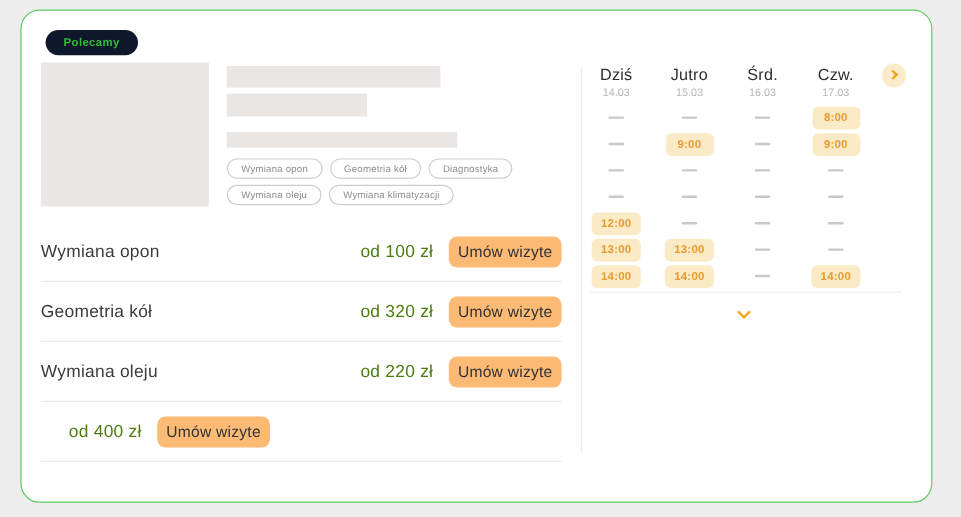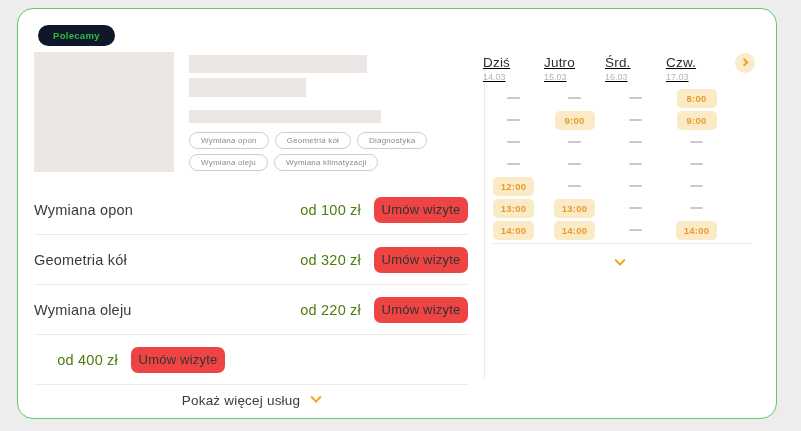--- a/index.html
+++ b/index.html
@@ -25,37 +25,37 @@
            display:flex; flex-wrap:wrap; gap:5px 6px; }
   .chip { border:1px solid #cdcdcd; border-radius:10px; padding:3px 11px;
           font-size:8px; color:#8b8b8b; letter-spacing:.2px; background:#fff; cursor:pointer; }
 
   
   .services { position:absolute; left:16px; top:176px; width:434px; }
   .service-row { height:50px; display:flex; align-items:center; border-bottom:1px solid #ebebeb; }
   .service-name { flex:1; font-size:14.5px; color:#3b3b3b; letter-spacing:.2px; }
   .service-price { width:84px; text-align:right; font-size:14.5px; color:#4d7c0f; letter-spacing:.2px; }
   .cta { margin-left:13px; width:94px; height:26px; border:none; border-radius:7px;
-         background:#ef4444; color:#333333; font-size:13px; letter-spacing:.2px;
+         background:#fdba74; color:#333333; font-size:13px; letter-spacing:.2px;
          font-family:"Liberation Sans", sans-serif; cursor:pointer; }
 
   .show-more { position:absolute; display:flex; align-items:center; justify-content:center;
                gap:12px; font-size:13.5px; color:#3a3a3a; letter-spacing:.2px; cursor:pointer; }
   .show-more-services { left:16px; top:378px; width:434px; height:26px; }
   .show-more-hours    { left:470px; top:241px; width:263px; height:26px; }
   .chev-down { width:8px; height:8px; border-right:2px solid #f2a71b; border-bottom:2px solid #f2a71b;
                transform:rotate(45deg) translate(-2px,-2px); }
 
   
   .vdiv { position:absolute; left:466px; top:47px; width:1px; height:322px; background:#ebebeb; }
 
   
   .cal-header { position:absolute; left:465px; top:46px; display:grid;
                 grid-template-columns:repeat(4,61px); }
-  .day-col { text-align:left; cursor:pointer;text-decoration:underline; }
+  .day-col { text-align:center; cursor:pointer; }
   .day-name { font-size:13.5px; color:#2e2e2e; letter-spacing:.2px; }
   .day-date { font-size:9px; color:#b5b5b5; margin-top:2px; }
   .cal-next { position:absolute; left:717px; top:44px; width:20px; height:20px; border-radius:50%;
               background:#faeccb; display:flex; align-items:center; justify-content:center; cursor:pointer; }
   .chev-right { width:6px; height:6px; border-top:2px solid #f0a31d; border-right:2px solid #f0a31d;
                 transform:rotate(45deg) translateX(-1px); }
 
   .cal-grid { position:absolute; left:465px; top:78px; display:grid;
               grid-template-columns:repeat(4,61px); grid-auto-rows:22px; }
   .slot-cell { display:flex; align-items:center; justify-content:center; }
@@ -101,24 +101,20 @@
     <span class="service-name">Wymiana oleju</span>
     <span class="service-price">od 220 zł</span>
     <button class="cta">Umów wizyte</button>
   </div>
         <div class="service-row">
     <span class="service-price">od 400 zł</span>
     <button class="cta">Umów wizyte</button>
   </div>
       </div>
 
-    <div class="show-more show-more-services">
-      <span>Pokaż więcej usług</span>
-      <span class="chev-down"></span>
-    </div>
 
     <div class="vdiv"></div>
 
     <div class="cal-header">
         <div class="day-col">
     <div class="day-name">Dziś</div>
     <div class="day-date">14.03</div>
   </div>
         <div class="day-col">
     <div class="day-name">Jutro</div>

